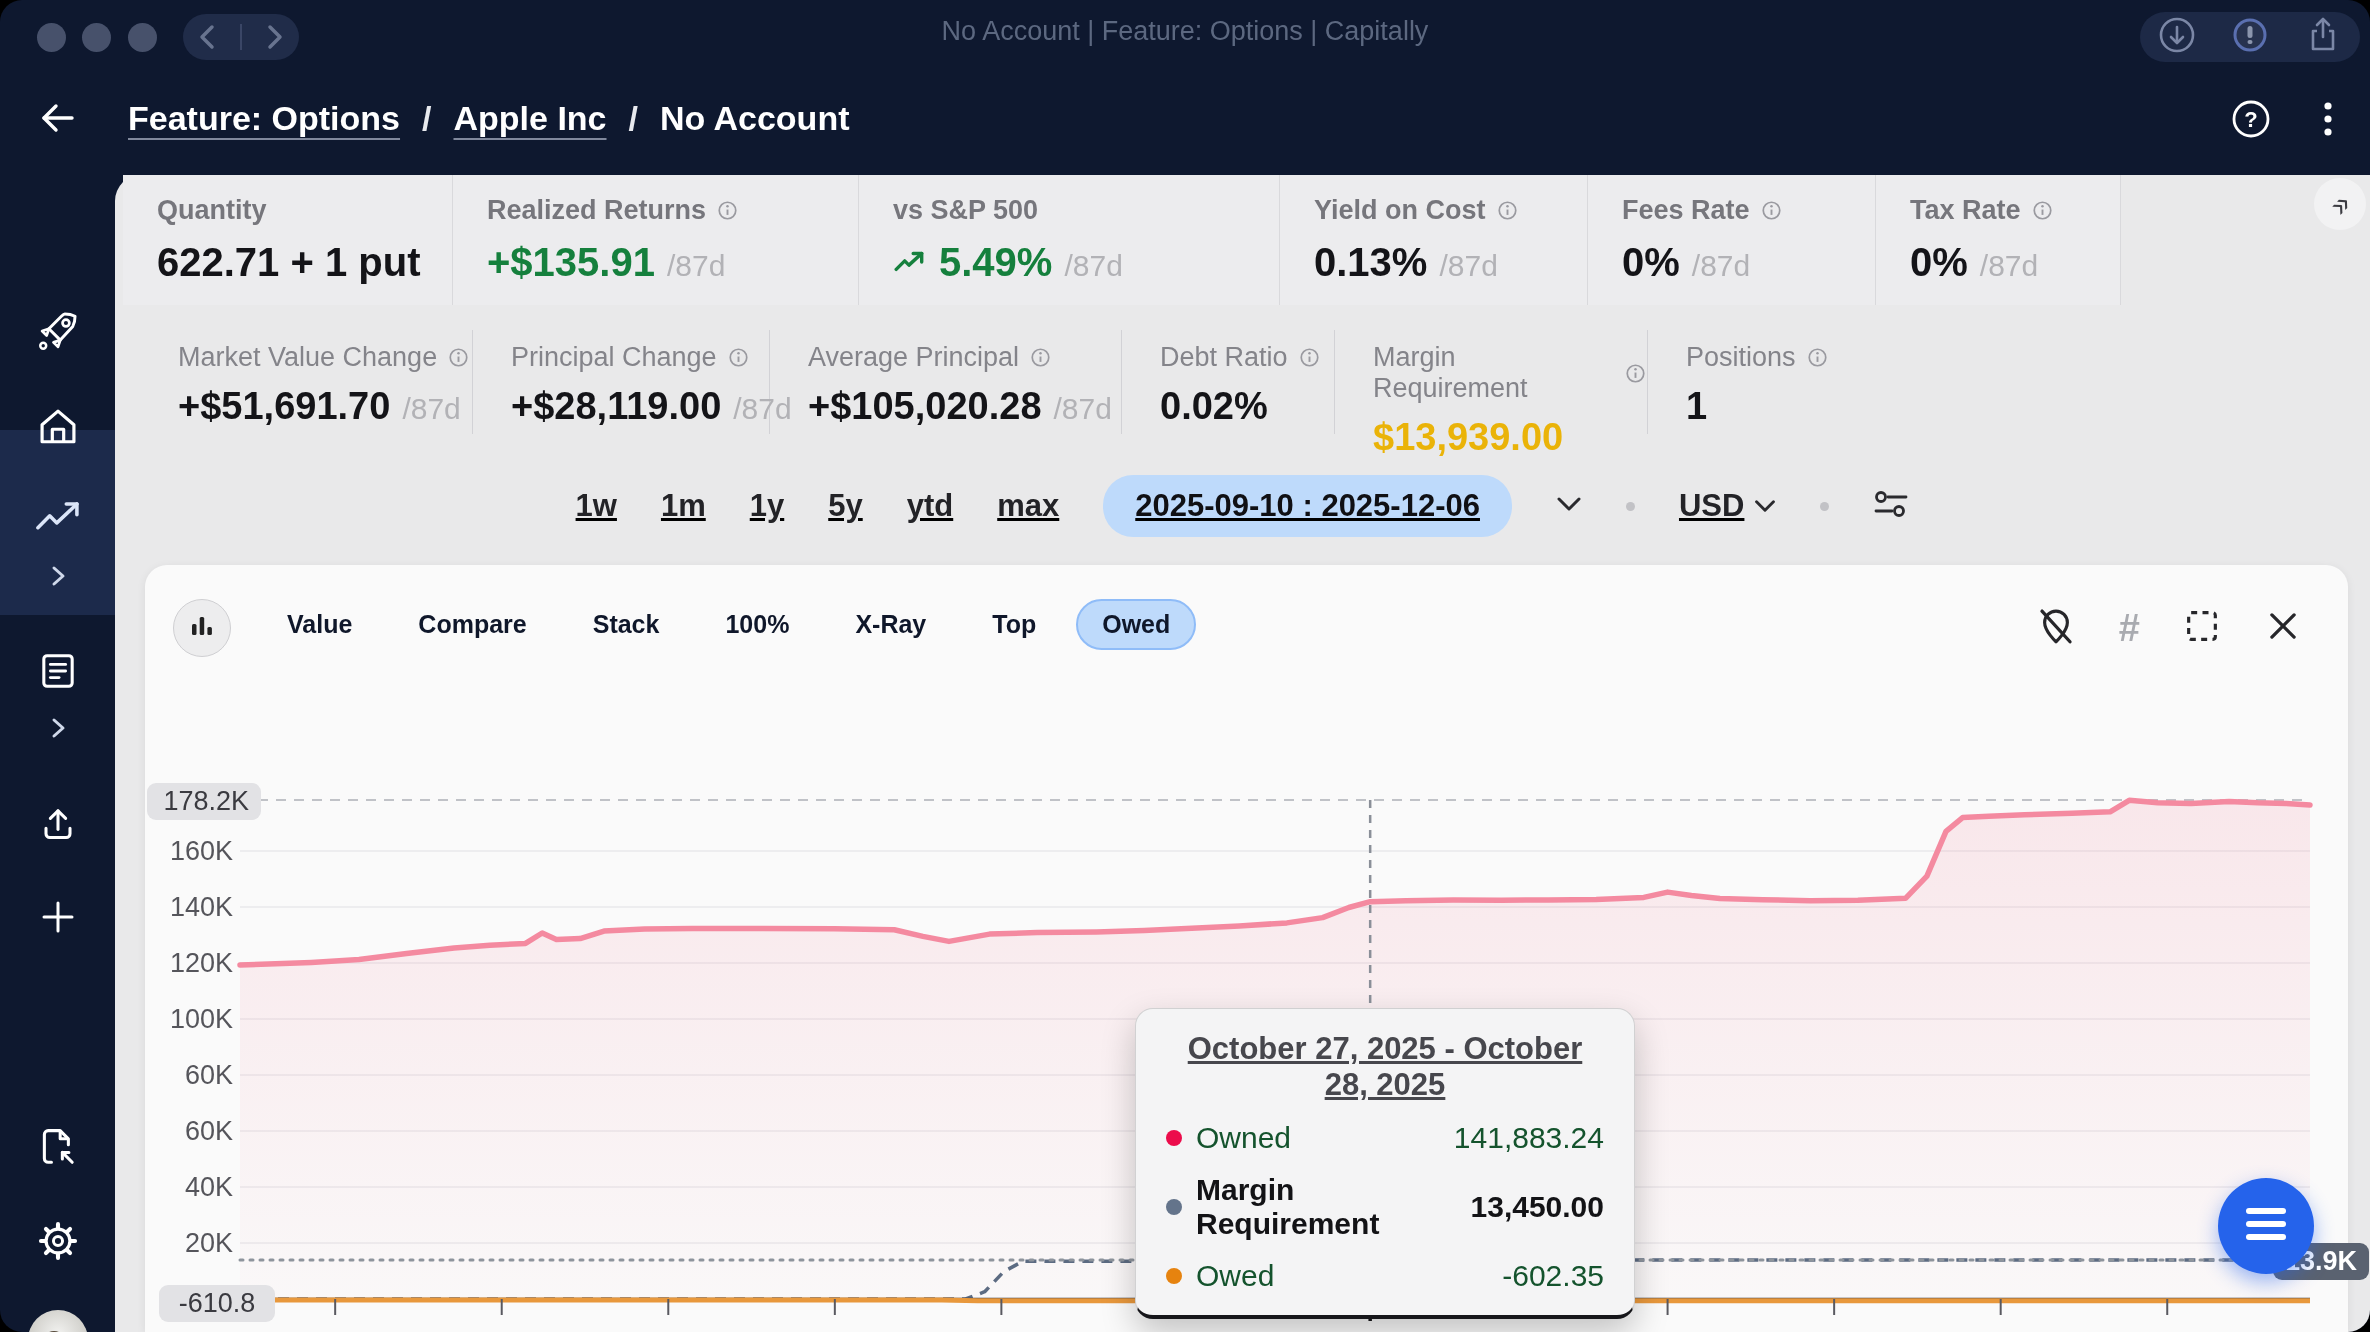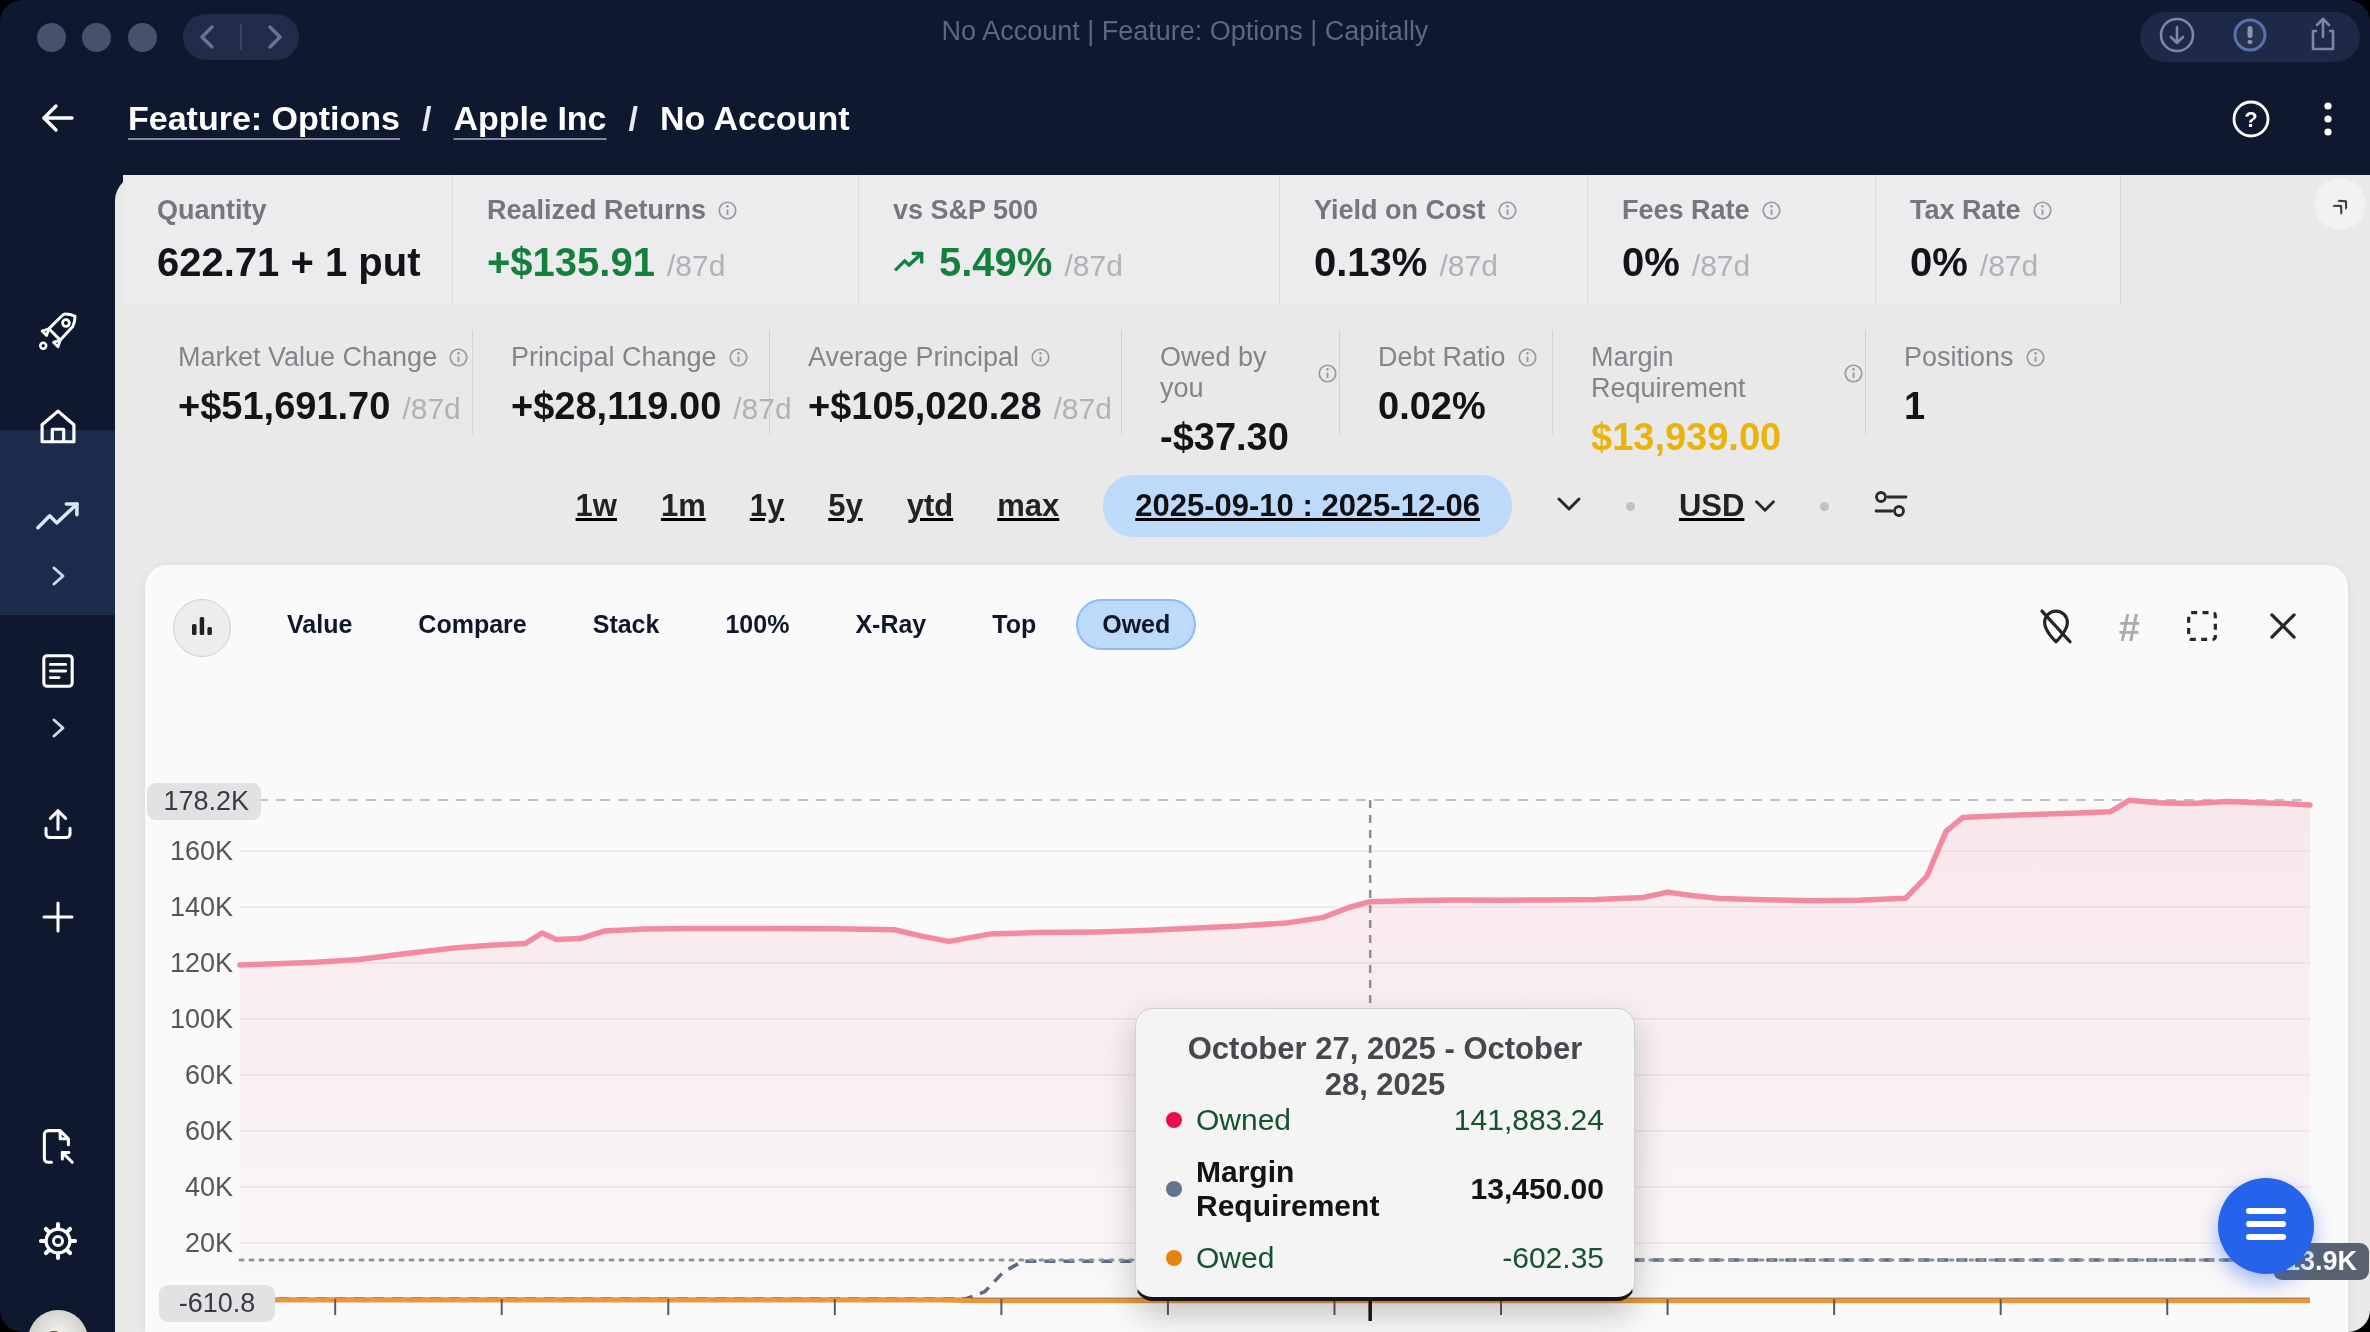--- a/index.html
+++ b/index.html
@@ -54,21 +54,21 @@
   .ctab{font-size:25px;font-weight:600;color:#0f172a;padding:11px 26px;border-radius:28px;cursor:pointer;}
   .ctab.sel{background:#bedafb;border:2px solid #8fbcf8;padding:9px 24px;}
   .cicons{position:absolute;right:46px;top:40px;display:flex;align-items:center;gap:42px;}
   .cicons .hash{font-size:38px;font-weight:600;color:#a9abb0;line-height:1;}
   .plot{position:absolute;left:0;top:110px;width:2203px;height:560px;}
   .ylab{position:absolute;font-size:27px;color:#55555b;text-align:right;width:88px;left:0;}
   .badge{position:absolute;background:#e2e2e5;color:#3a3a40;font-size:27px;font-weight:500;border-radius:9px;padding:3px 12px;}
   .badge.dark{background:#5a6270;color:#fff;font-weight:600;}
   
   .tooltip{position:absolute;left:990px;top:333px;width:500px;background:#f4f4f5;border:1px solid rgba(0,0,0,.14);border-bottom:4px solid #16161a;border-radius:18px;box-shadow:0 14px 34px rgba(0,0,0,.22);padding:22px 30px 18px;box-sizing:border-box;}
-  .ttitle{text-align:center;font-size:31px;font-weight:700;color:#47474d;}
+  .ttitle{text-align:center;font-size:31px;font-weight:700;color:#47474d;margin-bottom:18px;text-decoration:underline;}
   .trow{display:flex;align-items:center;gap:14px;font-size:30px;color:#14532d;margin-bottom:18px;}
   .trow:last-child{margin-bottom:4px;}
   .trow .tval{margin-left:auto;}
   .trow.bold{color:#131316;font-weight:700;}
   .tdot{width:16px;height:16px;border-radius:50%;flex:0 0 auto;}
   
   .fab{position:absolute;left:2218px;top:1178px;width:96px;height:96px;border-radius:50%;background:#2563eb;box-shadow:0 8px 20px rgba(37,99,235,.45);display:flex;align-items:center;justify-content:center;cursor:pointer;}
 </style>
 </head>
 <body>
@@ -349,33 +349,20 @@
           <span>Average Principal</span>
           <svg class="info" viewBox="0 0 24 24" width="23" height="23" style="flex:0 0 auto">
             <circle cx="12" cy="12" r="8.6" fill="none" stroke="#9a9aa0" stroke-width="1.8"></circle>
             <line x1="12" y1="11" x2="12" y2="16.6" stroke="#9a9aa0" stroke-width="2"></line>
             <circle cx="12" cy="7.6" r="1.3" fill="#9a9aa0"></circle>
           </svg>
         </div>
         <div class="sval">
           <span>+$105,020.28</span>
           <span class="sfx">/87d</span>
-        </div>
-      </div>
-      <div class="cell2" style="width:218px">
-        <div class="slbl">
-          <span>Owed by you</span>
-          <svg class="info" viewBox="0 0 24 24" width="23" height="23" style="flex:0 0 auto">
-            <circle cx="12" cy="12" r="8.6" fill="none" stroke="#9a9aa0" stroke-width="1.8"></circle>
-            <line x1="12" y1="11" x2="12" y2="16.6" stroke="#9a9aa0" stroke-width="2"></line>
-            <circle cx="12" cy="7.6" r="1.3" fill="#9a9aa0"></circle>
-          </svg>
-        </div>
-        <div class="sval">
-          <span>-$37.30</span>
         </div>
       </div>
       <div class="cell2" style="width:213px">
         <div class="slbl">
           <span>Debt Ratio</span>
           <svg class="info" viewBox="0 0 24 24" width="23" height="23" style="flex:0 0 auto">
             <circle cx="12" cy="12" r="8.6" fill="none" stroke="#9a9aa0" stroke-width="1.8"></circle>
             <line x1="12" y1="11" x2="12" y2="16.6" stroke="#9a9aa0" stroke-width="2"></line>
             <circle cx="12" cy="7.6" r="1.3" fill="#9a9aa0"></circle>
           </svg>

